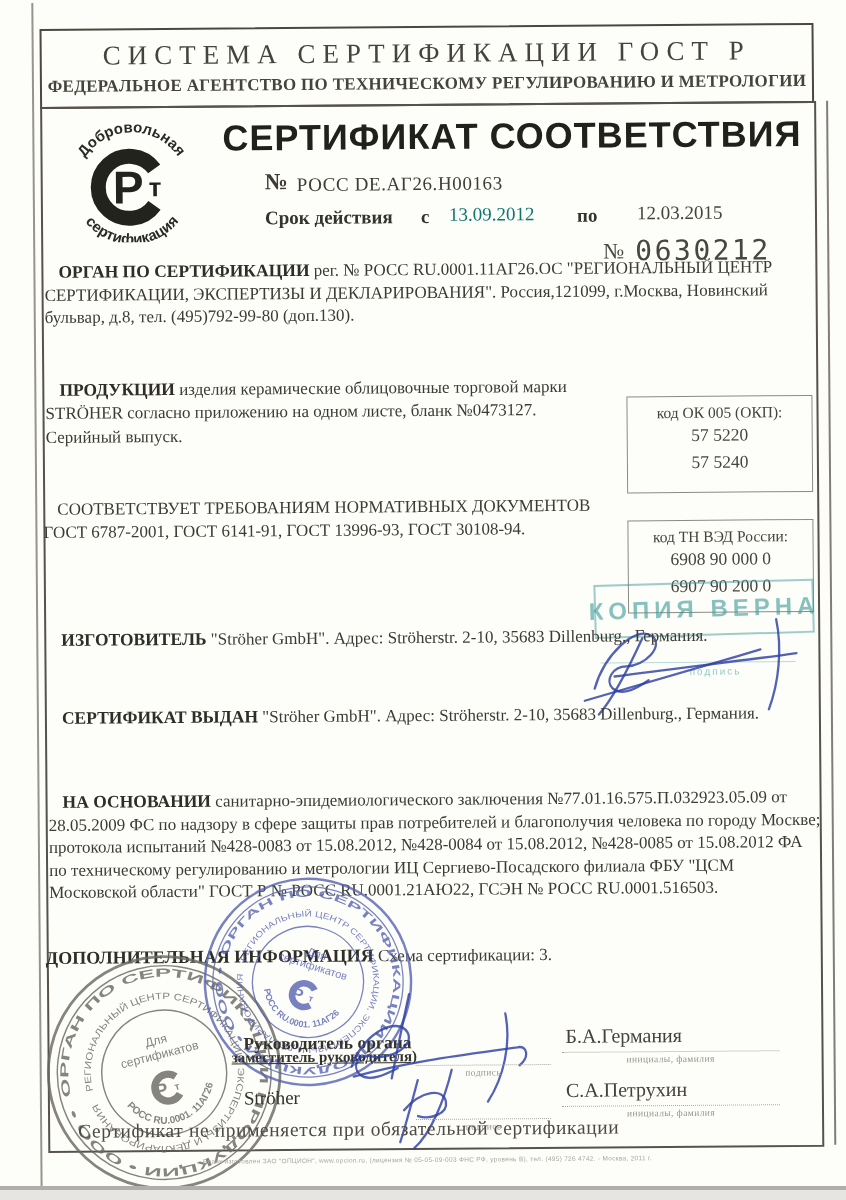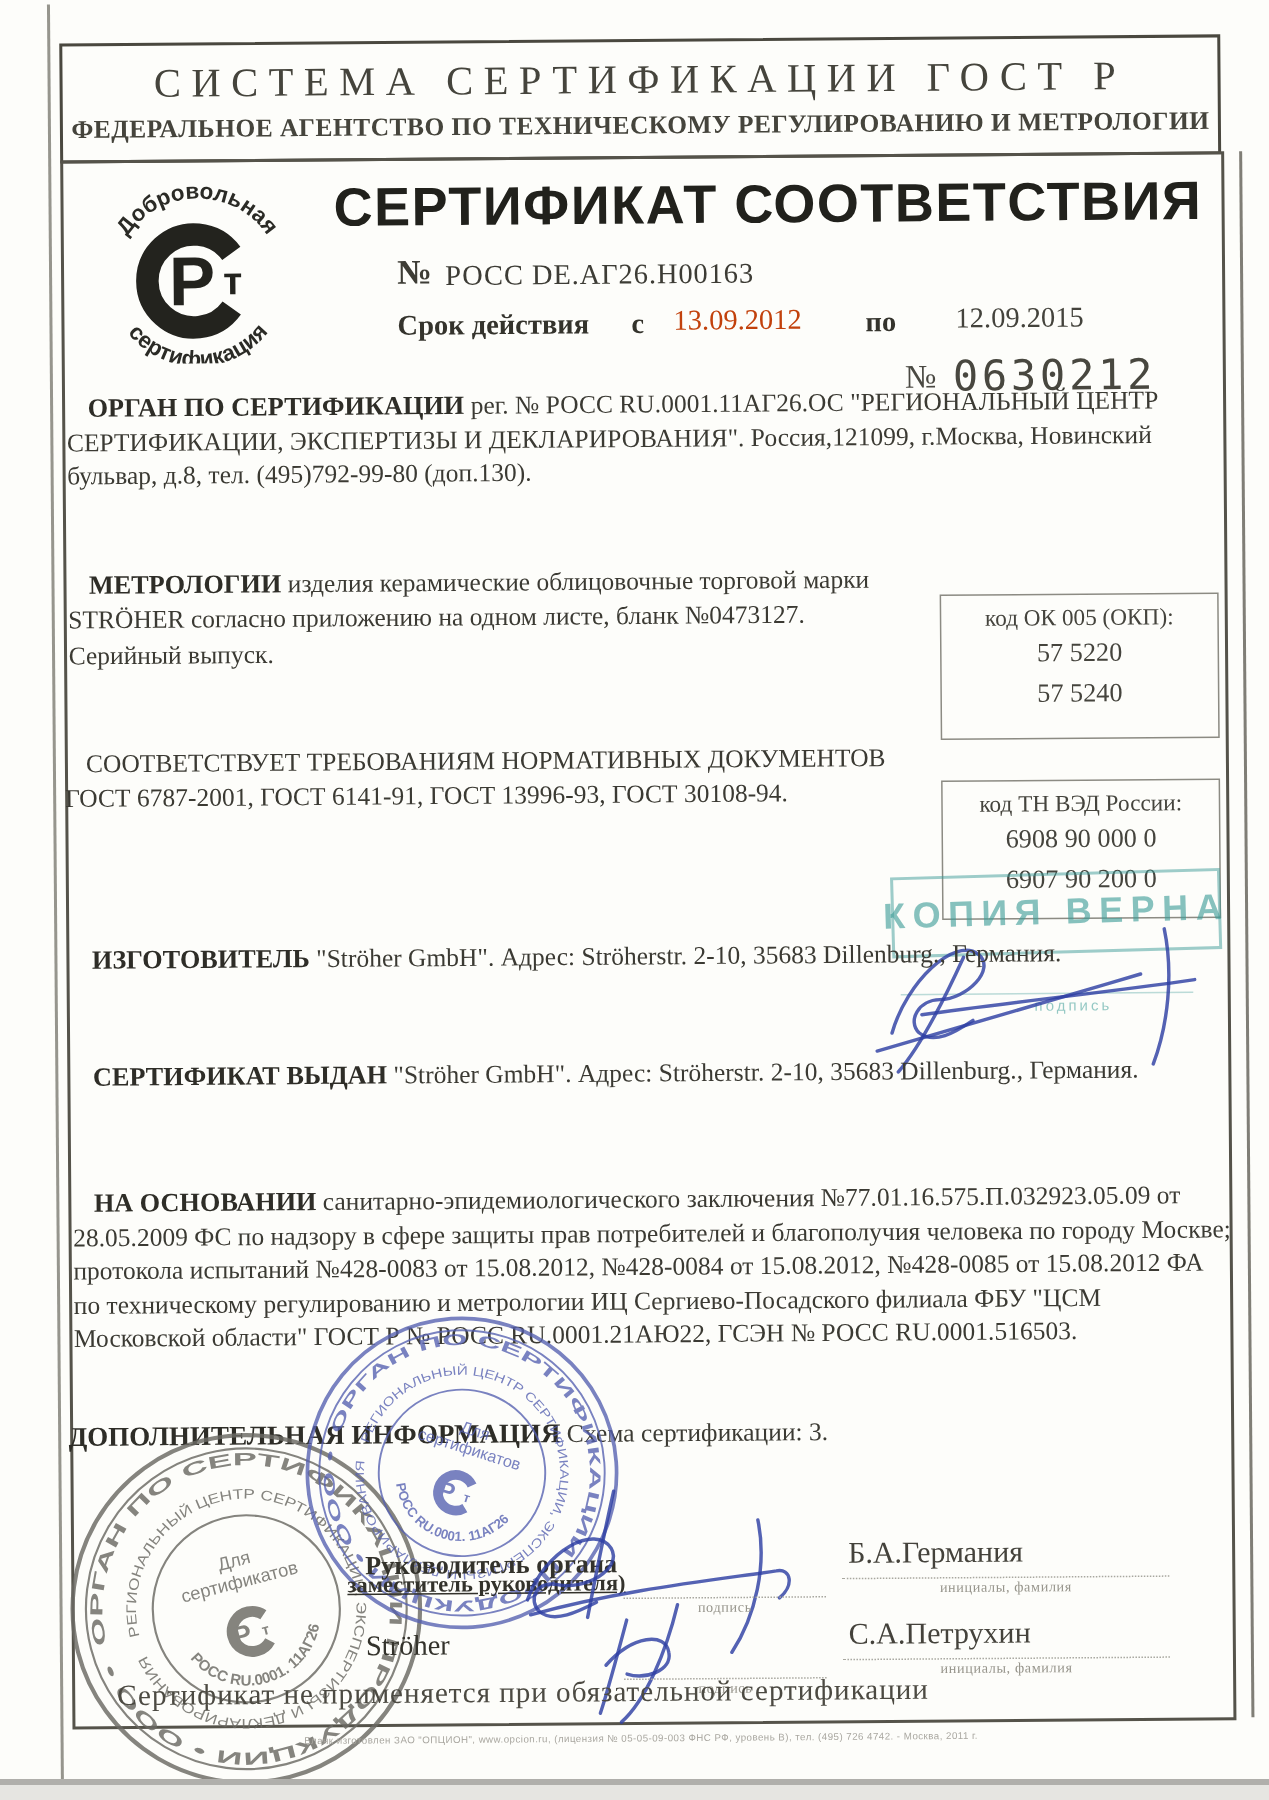--- a/index.html
+++ b/index.html
@@ -79,34 +79,34 @@
       </svg>
     </div>
 
     <div class="abs doc-title">СЕРТИФИКАТ СООТВЕТСТВИЯ</div>
 
     <div class="abs serif" style="left:268px;top:168px;font-size:23px;font-weight:bold;color:#3d3c35;">№</div>
     <div class="abs serif" style="left:300px;top:173px;font-size:19px;letter-spacing:.6px;color:#3d3c35;">РОСС DE.АГ26.Н00163</div>
 
     <div class="abs serif bold" style="left:268px;top:206px;font-size:19px;color:#34332c;">Срок действия</div>
     <div class="abs serif bold" style="left:424px;top:206px;font-size:19px;color:#34332c;">с</div>
-    <div class="abs serif" style="left:452px;top:204px;font-size:19px;color:#c2410c;">13.09.2012</div>
+    <div class="abs serif" style="left:452px;top:204px;font-size:19px;color:#0f766e;">13.09.2012</div>
     <div class="abs serif bold" style="left:580px;top:206px;font-size:19px;color:#34332c;">по</div>
-    <div class="abs serif" style="left:640px;top:204px;font-size:19px;color:#44433c;">12.09.2015</div>
+    <div class="abs serif" style="left:640px;top:204px;font-size:19px;color:#44433c;">12.03.2015</div>
 
     <div class="abs serif" style="left:606px;top:240px;font-size:22px;color:#4a4942;">№</div>
     <div class="abs mono" style="left:638px;top:236px;font-size:28px;letter-spacing:2.5px;color:#48473f;">0630212</div>
 
     <p class="abs para" style="left:44px;top:258px;width:772px;margin:0;padding:0 3px;text-indent:14px;">
       <span class="lbl">ОРГАН ПО СЕРТИФИКАЦИИ</span>
       <span>рег. № РОСС RU.0001.11АГ26.ОС "РЕГИОНАЛЬНЫЙ ЦЕНТР СЕРТИФИКАЦИИ, ЭКСПЕРТИЗЫ И ДЕКЛАРИРОВАНИЯ". Россия,121099, г.Москва, Новинский бульвар, д.8, тел. (495)792-99-80 (доп.130).</span>
     </p>
 
     <p class="abs para" style="left:44px;top:376px;width:588px;margin:0;padding:0 3px;text-indent:14px;">
-      <span class="lbl">МЕТРОЛОГИИ</span>
+      <span class="lbl">ПРОДУКЦИИ</span>
       <span>изделия керамические облицовочные торговой марки STRÖHER согласно приложению на одном листе, бланк №0473127.</span>
     </p>
     <div class="abs para" style="left:47px;top:424px;width:400px;">Серийный выпуск.</div>
 
     <div class="abs code-box" style="left:628px;top:398px;height:88px;">
       <div class="cb-label">код ОК 005 (ОКП):</div>
       <div class="cb-code">57 5220</div>
       <div class="cb-code">57 5240</div>
     </div>
 

